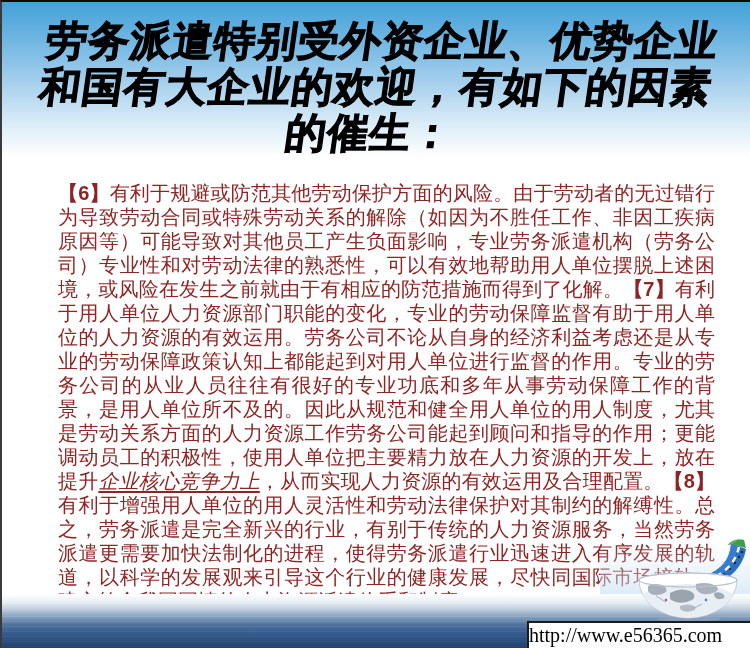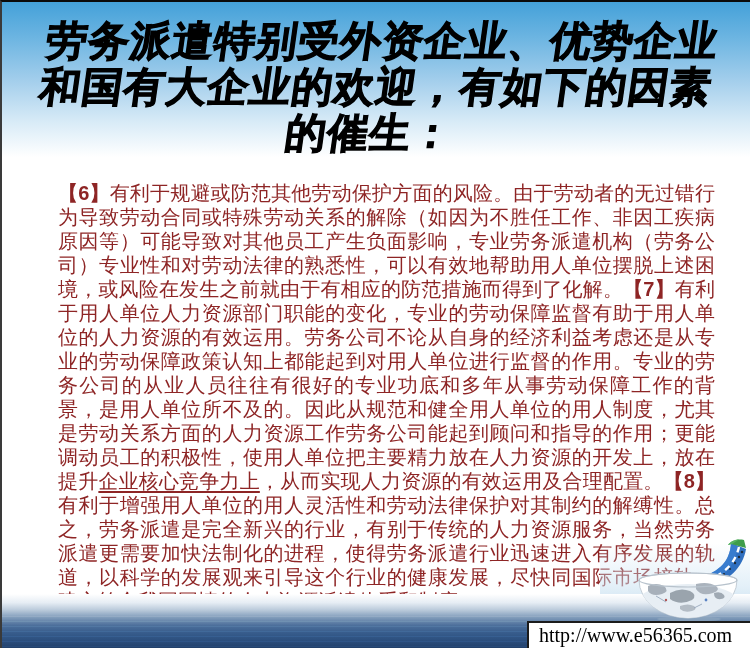--- a/index.html
+++ b/index.html
@@ -33,21 +33,21 @@
   
   .body-text{
     position:absolute;top:179px;left:56px;width:657px;
     color:#8e2525;
     font-size:20px;
     line-height:24px;
     text-align:justify;
     word-break:break-all;
   }
   .body-text .b{font-weight:bold;}
-  .body-text .u{text-decoration:underline;text-underline-offset:3px;text-decoration-thickness:1.5px;}
+  .body-text .u{text-decoration:underline;text-underline-offset:3px;text-decoration-thickness:1.5px;font-style:italic;}
   .body-text .mark{color:#6b7280;font-size:0.78em;font-weight:normal;}
   
   .sky-patch{
     position:absolute;right:0;bottom:27px;width:150px;height:78px;
     background:linear-gradient(to bottom,rgba(205,228,243,0) 0%,rgba(205,228,243,.55) 55%,rgba(185,212,233,.85) 100%);
   }
   
   .ocean{
     position:absolute;left:0;right:0;bottom:0;height:54px;
     background:linear-gradient(to bottom,#ffffff 0%,#e6edf4 16%,#b9c9da 30%,#7e9ab9 44%,#4d6f9b 58%,#375c8c 72%,#2c4f7e 86%,#22406a 100%);
@@ -60,21 +60,20 @@
   
   .globe{position:absolute;right:2px;bottom:26px;width:112px;height:84px;}
   
   .url-box{
     position:absolute;right:0;bottom:0;width:223px;height:27px;
     background:#ffffff;
     border-top:2px solid #1b1b1b;
     border-left:2px solid #1b1b1b;
     box-sizing:border-box;
     display:flex;align-items:center;
-    padding-left:10px;
   }
   .url-text{
     font-family:"Liberation Serif", serif;
     font-size:20px;color:#000000;white-space:nowrap;
   }
 </style>
 </head>
 <body>
 
 <div class="slide">

